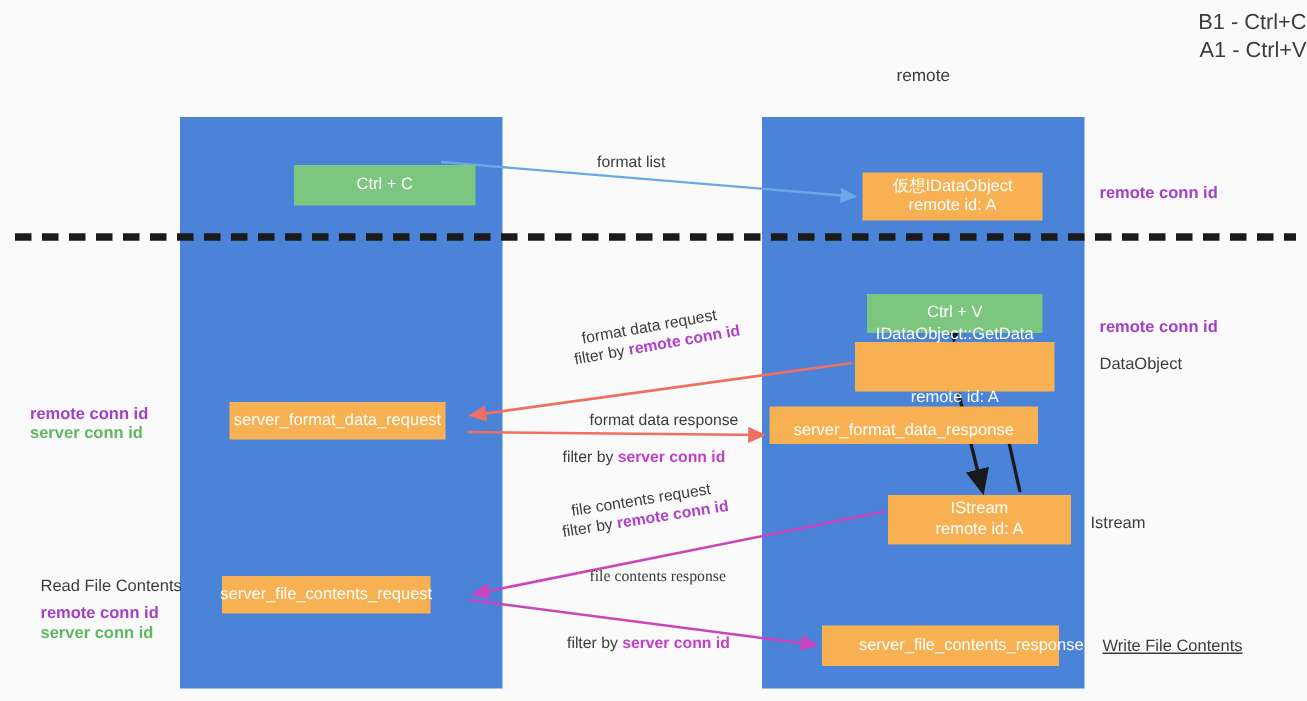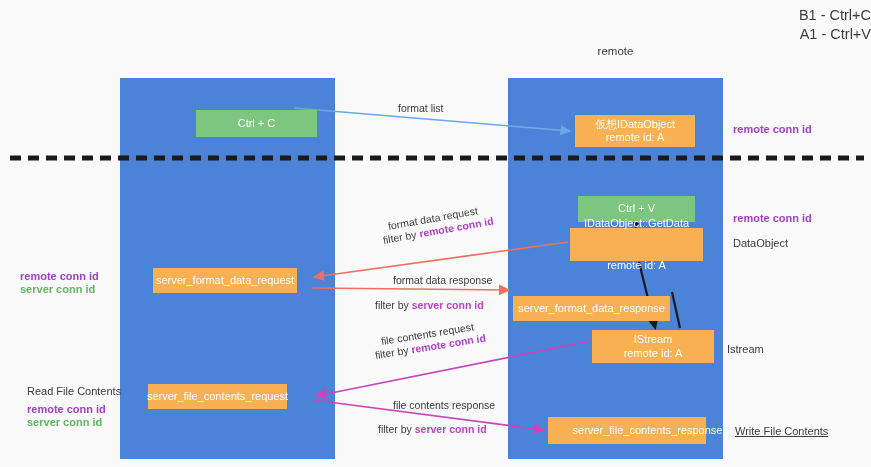--- a/index.html
+++ b/index.html
@@ -72,21 +72,21 @@
   }
   .box.green { background: #7dc67f; }
   .box.orange { background: #f7b152; }
 
   
   .b-ctrlc   { left: 160px; top: 110px;  width: 121px; height: 27px; margin-left: 36px; }
   .b-vdo     { left: 575px; top: 115px; width: 120px; height: 32px; }
   .b-ctrlv   { left: 578px; top: 172px; width: 117px; height: 26px; margin-top: 24px; }
   .b-getdata { left: 570px; top: 228px; width: 133px; height: 33px; gap: 28px; }
   .b-sfdreq  { left: 153px; top: 268px; width: 144px; height: 25px; text-align: center; }
-  .b-sfdres  { left: 513px; top: 296px; width: 157px; height: 25px; }
+  .b-sfdres  { left: 513px; top: 271px; width: 179px; height: 25px; justify-content: flex-end; }
   .b-istream { left: 592px; top: 330px; width: 122px; height: 33px; }
   .b-sfcreq  { left: 148px; top: 384px; width: 139px; height: 25px; }
   .b-sfcres  { left: 548px; top: 417px; width: 158px; height: 27px; padding-left: 45px; }
 
   
   .side-label {
     position: absolute;
     font-size: 11px;
     line-height: 14px;
     color: #3c3c3c;
@@ -120,21 +120,21 @@
   .rot-neg10 { transform: rotate(-10deg); transform-origin: left center; }
   .rot-neg9  { transform: rotate(-9deg);  transform-origin: left center; }
 
   .al-formatlist { left: 398px; top: 101px; }
   .al-fdreq-1 { left: 388px; top: 219px; }
   .al-fdreq-2 { left: 383px; top: 233px; }
   .al-fdres-1 { left: 393px; top: 273px; text-align: center; }
   .al-fdres-2 { left: 375px; top: 298px; }
   .al-fcreq-1 { left: 381px; top: 334px; }
   .al-fcreq-2 { left: 375px; top: 348px; }
-  .al-fcres-1 { left: 393px; top: 398px; }
+  .al-fcres-1 { left: 393px; top: 378px; font-family: Liberation Serif, serif; }
   .al-fcres-2 { left: 378px; top: 422px; }
 
   svg.overlay {
     position: absolute;
     left: 0; top: 0;
     width: 871px; height: 467px;
     pointer-events: none;
   }
 </style>
 </head>

